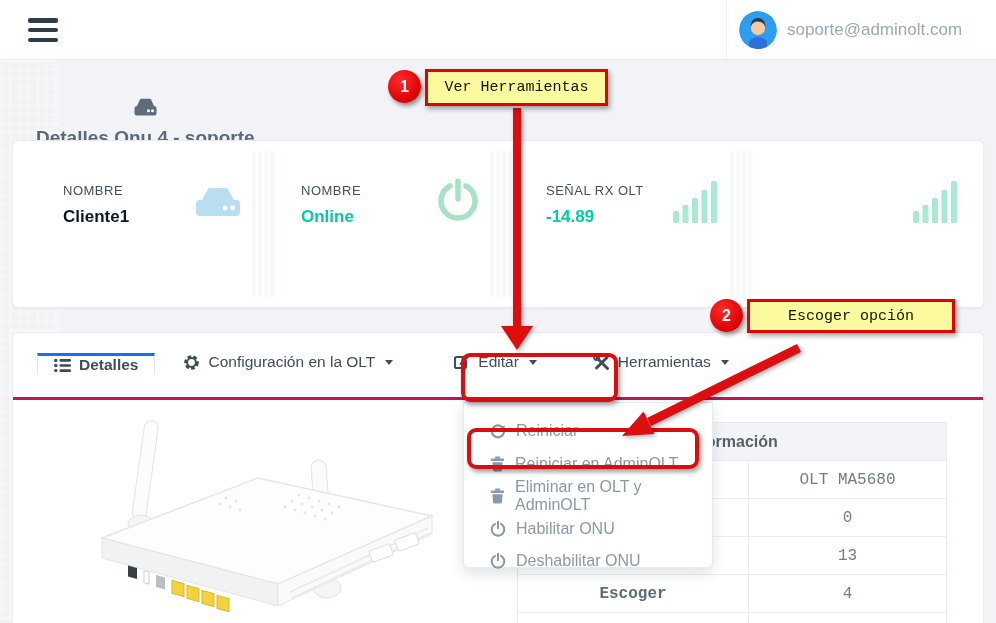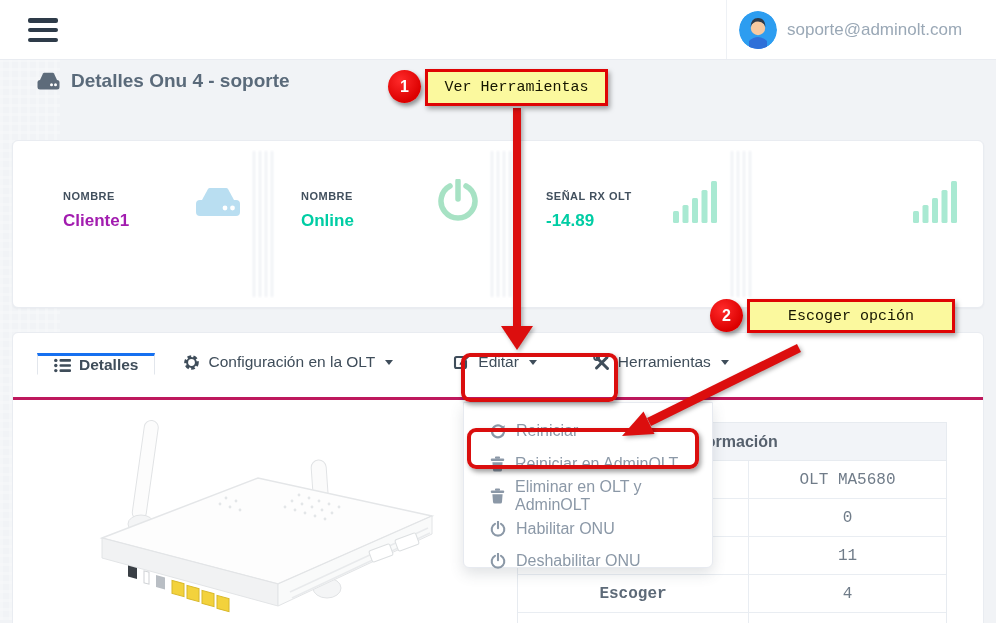--- a/index.html
+++ b/index.html
@@ -8,31 +8,31 @@
 
   
   .topbar { position:absolute; left:0; top:0; width:996px; height:60px; background:#ffffff; border-bottom:1px solid #e9ecf1; z-index:10; }
   .hamburger { position:absolute; left:28px; top:18px; width:30px; height:24px; display:flex; flex-direction:column; justify-content:space-between; cursor:pointer; }
   .hamburger span { display:block; height:4.5px; background:#2e3b49; border-radius:2px; }
   .topbar-divider { position:absolute; left:726px; top:0; width:1px; height:59px; background:#eef1f5; }
   .avatar { position:absolute; left:739px; top:11px; width:38px; height:38px; border-radius:50%; overflow:hidden; }
   .user-email { position:absolute; left:787px; top:0; height:60px; display:flex; align-items:center; font-size:17px; color:#9aa8b6; }
 
   
-  .page-heading { position:absolute; left:36px; top:70px; display:flex; align-items:center; gap:10px; z-index:5; }
+  .page-heading { position:absolute; left:36px; top:97px; display:flex; align-items:center; gap:10px; z-index:5;flex-direction:column; }
   .page-heading .title { font-size:19px; font-weight:bold; color:#5a6a7a; }
   .bg-pattern { position:absolute; left:0; top:60px; width:60px; height:560px;
     background:repeating-linear-gradient(90deg, rgba(255,255,255,.7) 0 3px, transparent 3px 9px),
                repeating-linear-gradient(0deg, rgba(255,255,255,.7) 0 3px, transparent 3px 9px); opacity:.35; }
 
   
   .stats-card { position:absolute; left:12px; top:140px; width:972px; height:168px; background:#ffffff; border:1px solid #e9ecf1; border-radius:6px; box-shadow:0 1px 2px rgba(60,70,90,.05); z-index:5; }
   .stat { position:absolute; top:42px; }
-  .stat .label { font-size:11px; font-weight:bold; letter-spacing:.5px; color:#42505e;margin-top:7px; }
-  .stat .value { margin-top:9px; font-size:17px; font-weight:bold; color:#a21caf; }
+  .stat .label { font-size:13px; font-weight:normal; letter-spacing:.5px; color:#42505e; }
+  .stat .value { margin-top:9px; font-size:17px; font-weight:bold; color:#0f172a; }
   .stat .value.teal { color:#00cda4; }
   .stat-icon { position:absolute; top:40px; }
   .stat-sep { position:absolute; top:10px; width:22px; height:146px; opacity:.55; filter:blur(1px);
     background:repeating-linear-gradient(90deg, #dde2e9 0 2px, transparent 2px 6px); }
 
   
   .main-card { position:absolute; left:12px; top:332px; width:972px; height:300px; background:#ffffff; border:1px solid #e9ecf1; border-radius:6px 6px 0 0; z-index:4; }
   .tabbar { position:absolute; left:0; top:20px; width:100%; height:47px; border-bottom:3px solid #be185d; display:flex; align-items:flex-start; padding-left:24px; }
   .tab { display:flex; align-items:center; gap:8px; font-size:15.5px; color:#3f4d5a; padding:0 16px; cursor:pointer; white-space:nowrap; }
   .tab.active { background:#fff; border:1px solid #e2e6ec; border-top:3px solid #1670f0; border-bottom:1px solid #ffffff; font-weight:bold; margin-bottom:-1px; }
@@ -254,21 +254,21 @@
   <div class="t-row">
     <div class="t-cell c1"></div>
     <div class="t-cell c2">OLT MA5680</div>
   </div>
   <div class="t-row">
     <div class="t-cell c1"></div>
     <div class="t-cell c2">0</div>
   </div>
   <div class="t-row">
     <div class="t-cell c1"></div>
-    <div class="t-cell c2">11</div>
+    <div class="t-cell c2">13</div>
   </div>
   <div class="t-row">
     <div class="t-cell c1">Escoger</div>
     <div class="t-cell c2">4</div>
   </div>
   <div class="t-row">
     <div class="t-cell c1"></div>
     <div class="t-cell c2"></div>
   </div>
 </div>

